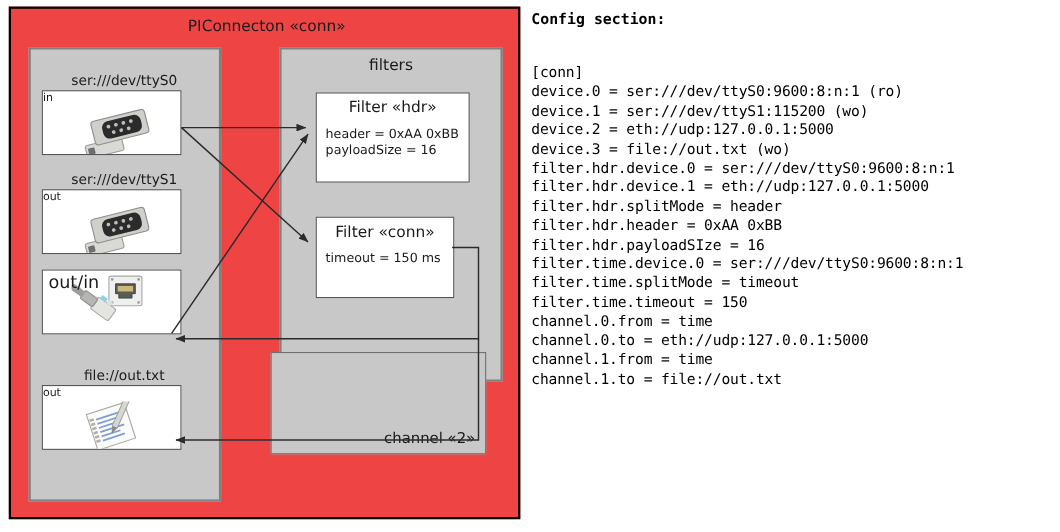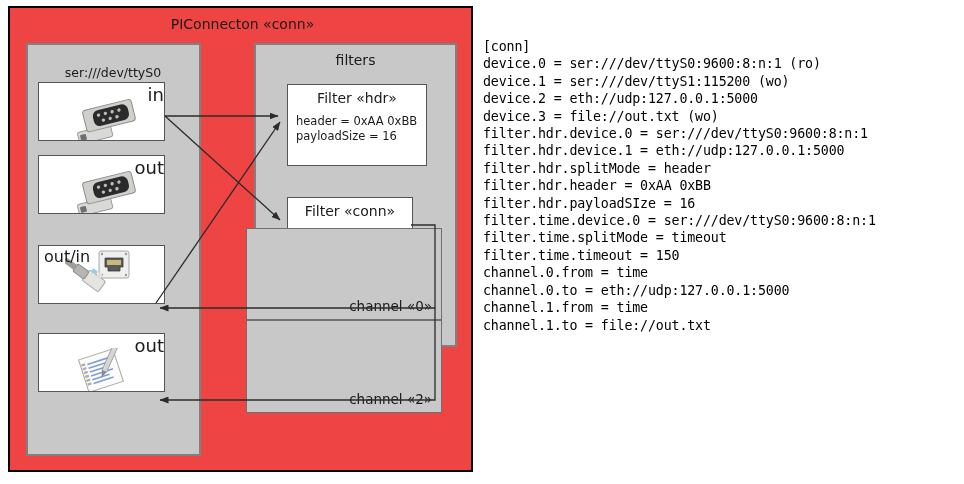--- a/index.html
+++ b/index.html
@@ -92,22 +92,22 @@
     height: 59px;
     background: #ffffff;
     border: 1.5px solid #555555;
     box-sizing: border-box;
     overflow: hidden;
   }
   .device-dir {
     position: absolute;
     top: 1px;
     width: 100%;
-    text-align: right;
-    font-size: 18px;
+    text-align: left;
+    font-size: 10px;
     color: #1a1a1a;
     z-index: 3;
     pointer-events: none;
   }
   .device-dir.left-dir {
     text-align: right;
     padding-left: 5px;
     width: auto;
     font-size: 16px;
   }
@@ -213,20 +213,21 @@
               <circle cx="36.5" cy="20" r="1.7" fill="#bdbdbd"></circle>
               <circle cx="43.5" cy="20" r="1.7" fill="#bdbdbd"></circle>
               <circle cx="50.5" cy="20" r="1.7" fill="#bdbdbd"></circle>
               <rect x="10" y="29" width="6" height="6" rx="1" fill="#6f6f6f"></rect>
             </g>
           </svg>
         </div>
       </div>
 
       <div class="device" style="top:110px;">
+        <div class="device-label">ser:///dev/ttyS1</div>
         <div class="device-box">
           <div class="device-dir">out</div>
           <svg class="device-icon" style="left:28px; top:14px;" width="82" height="44" viewBox="0 0 82 44">
             <g transform="rotate(-14 41 22)">
               <rect x="8" y="27" width="34" height="12" rx="2" fill="#d9d9d6" stroke="#9a9a97" stroke-width="1"></rect>
               <rect x="18" y="7" width="50" height="22" rx="3" fill="#cfcfcc" stroke="#8d8d8a" stroke-width="1"></rect>
               <rect x="27" y="10" width="36" height="16" rx="6" fill="#2b2b2b"></rect>
               <circle cx="33" cy="15" r="1.7" fill="#bdbdbd"></circle>
               <circle cx="40" cy="15" r="1.7" fill="#bdbdbd"></circle>
               <circle cx="47" cy="15" r="1.7" fill="#bdbdbd"></circle>
@@ -256,20 +257,21 @@
               <rect x="20" y="26.5" width="6" height="4" rx="1" fill="#8fd0ea"></rect>
               <rect x="27" y="26.5" width="5" height="4" rx="1" fill="#e0e0dd"></rect>
               <rect x="5" y="32" width="14" height="9" rx="2" fill="#b5b5b2" stroke="#8d8d8a" stroke-width="1"></rect>
               <rect x="-8" y="33.5" width="14" height="6" rx="2" fill="#9e9e9b"></rect>
             </g>
           </svg>
         </div>
       </div>
 
       <div class="device" style="top:288px;">
+        <div class="device-label">file://out.txt</div>
         <div class="device-box">
           <div class="device-dir">out</div>
           <svg class="device-icon" style="left:36px; top:14px;" width="62" height="45" viewBox="0 0 62 45">
             <g transform="rotate(-18 31 22)">
               <rect x="8" y="4" width="36" height="34" fill="#fbfbfa" stroke="#a9a9a6" stroke-width="1"></rect>
               <g stroke="#7e9ed6" stroke-width="1.6">
                 <line x1="15" y1="11" x2="38" y2="11"></line>
                 <line x1="15" y1="15" x2="38" y2="15"></line>
                 <line x1="15" y1="19" x2="35" y2="19"></line>
                 <line x1="15" y1="23" x2="38" y2="23"></line>
@@ -305,23 +307,20 @@
         </div>
       </div>
 
       <div class="filter-box" style="left:31px; top:152px; width:126px; height:74px;">
         <div class="filter-title">Filter «conn»</div>
         <div class="filter-props">
           <div>timeout = 150 ms</div>
         </div>
       </div>
 
-      <div class="channel" style="left:-10px; top:183px; width:196px; height:92px;">
-        <div class="channel-label">channel «0»</div>
-      </div>
 
       <div class="channel" style="left:-10px; top:275px; width:196px; height:93px;">
         <div class="channel-label">channel «2»</div>
       </div>
     </div>
 
     <svg class="connectors" viewBox="0 0 465 466" width="465" height="466">
       <defs>
         <marker id="arrowhead" markerWidth="9" markerHeight="7" refX="8.5" refY="3.5" orient="auto" markerUnits="userSpaceOnUse">
           <polygon points="0 0, 9 3.5, 0 7" fill="#2b2b2b"></polygon>
@@ -336,20 +335,21 @@
         <line x1="146" y1="295" x2="270" y2="114" marker-end="url(#arrowhead)"></line>
 
         <path d="M 401 217 L 425 217 L 425 300 L 150 300" marker-end="url(#arrowhead)"></path>
 
         <path d="M 425 300 L 425 392 L 150 392" marker-end="url(#arrowhead)"></path>
       </g>
     </svg>
   </div>
 
   <div class="config-area">
+    <div class="config-heading">Config section:</div>
     <div class="config-body">[conn]
 device.0 = ser:///dev/ttyS0:9600:8:n:1 (ro)
 device.1 = ser:///dev/ttyS1:115200 (wo)
 device.2 = eth://udp:127.0.0.1:5000
 device.3 = file://out.txt (wo)
 filter.hdr.device.0 = ser:///dev/ttyS0:9600:8:n:1
 filter.hdr.device.1 = eth://udp:127.0.0.1:5000
 filter.hdr.splitMode = header
 filter.hdr.header = 0xAA 0xBB
 filter.hdr.payloadSIze = 16

